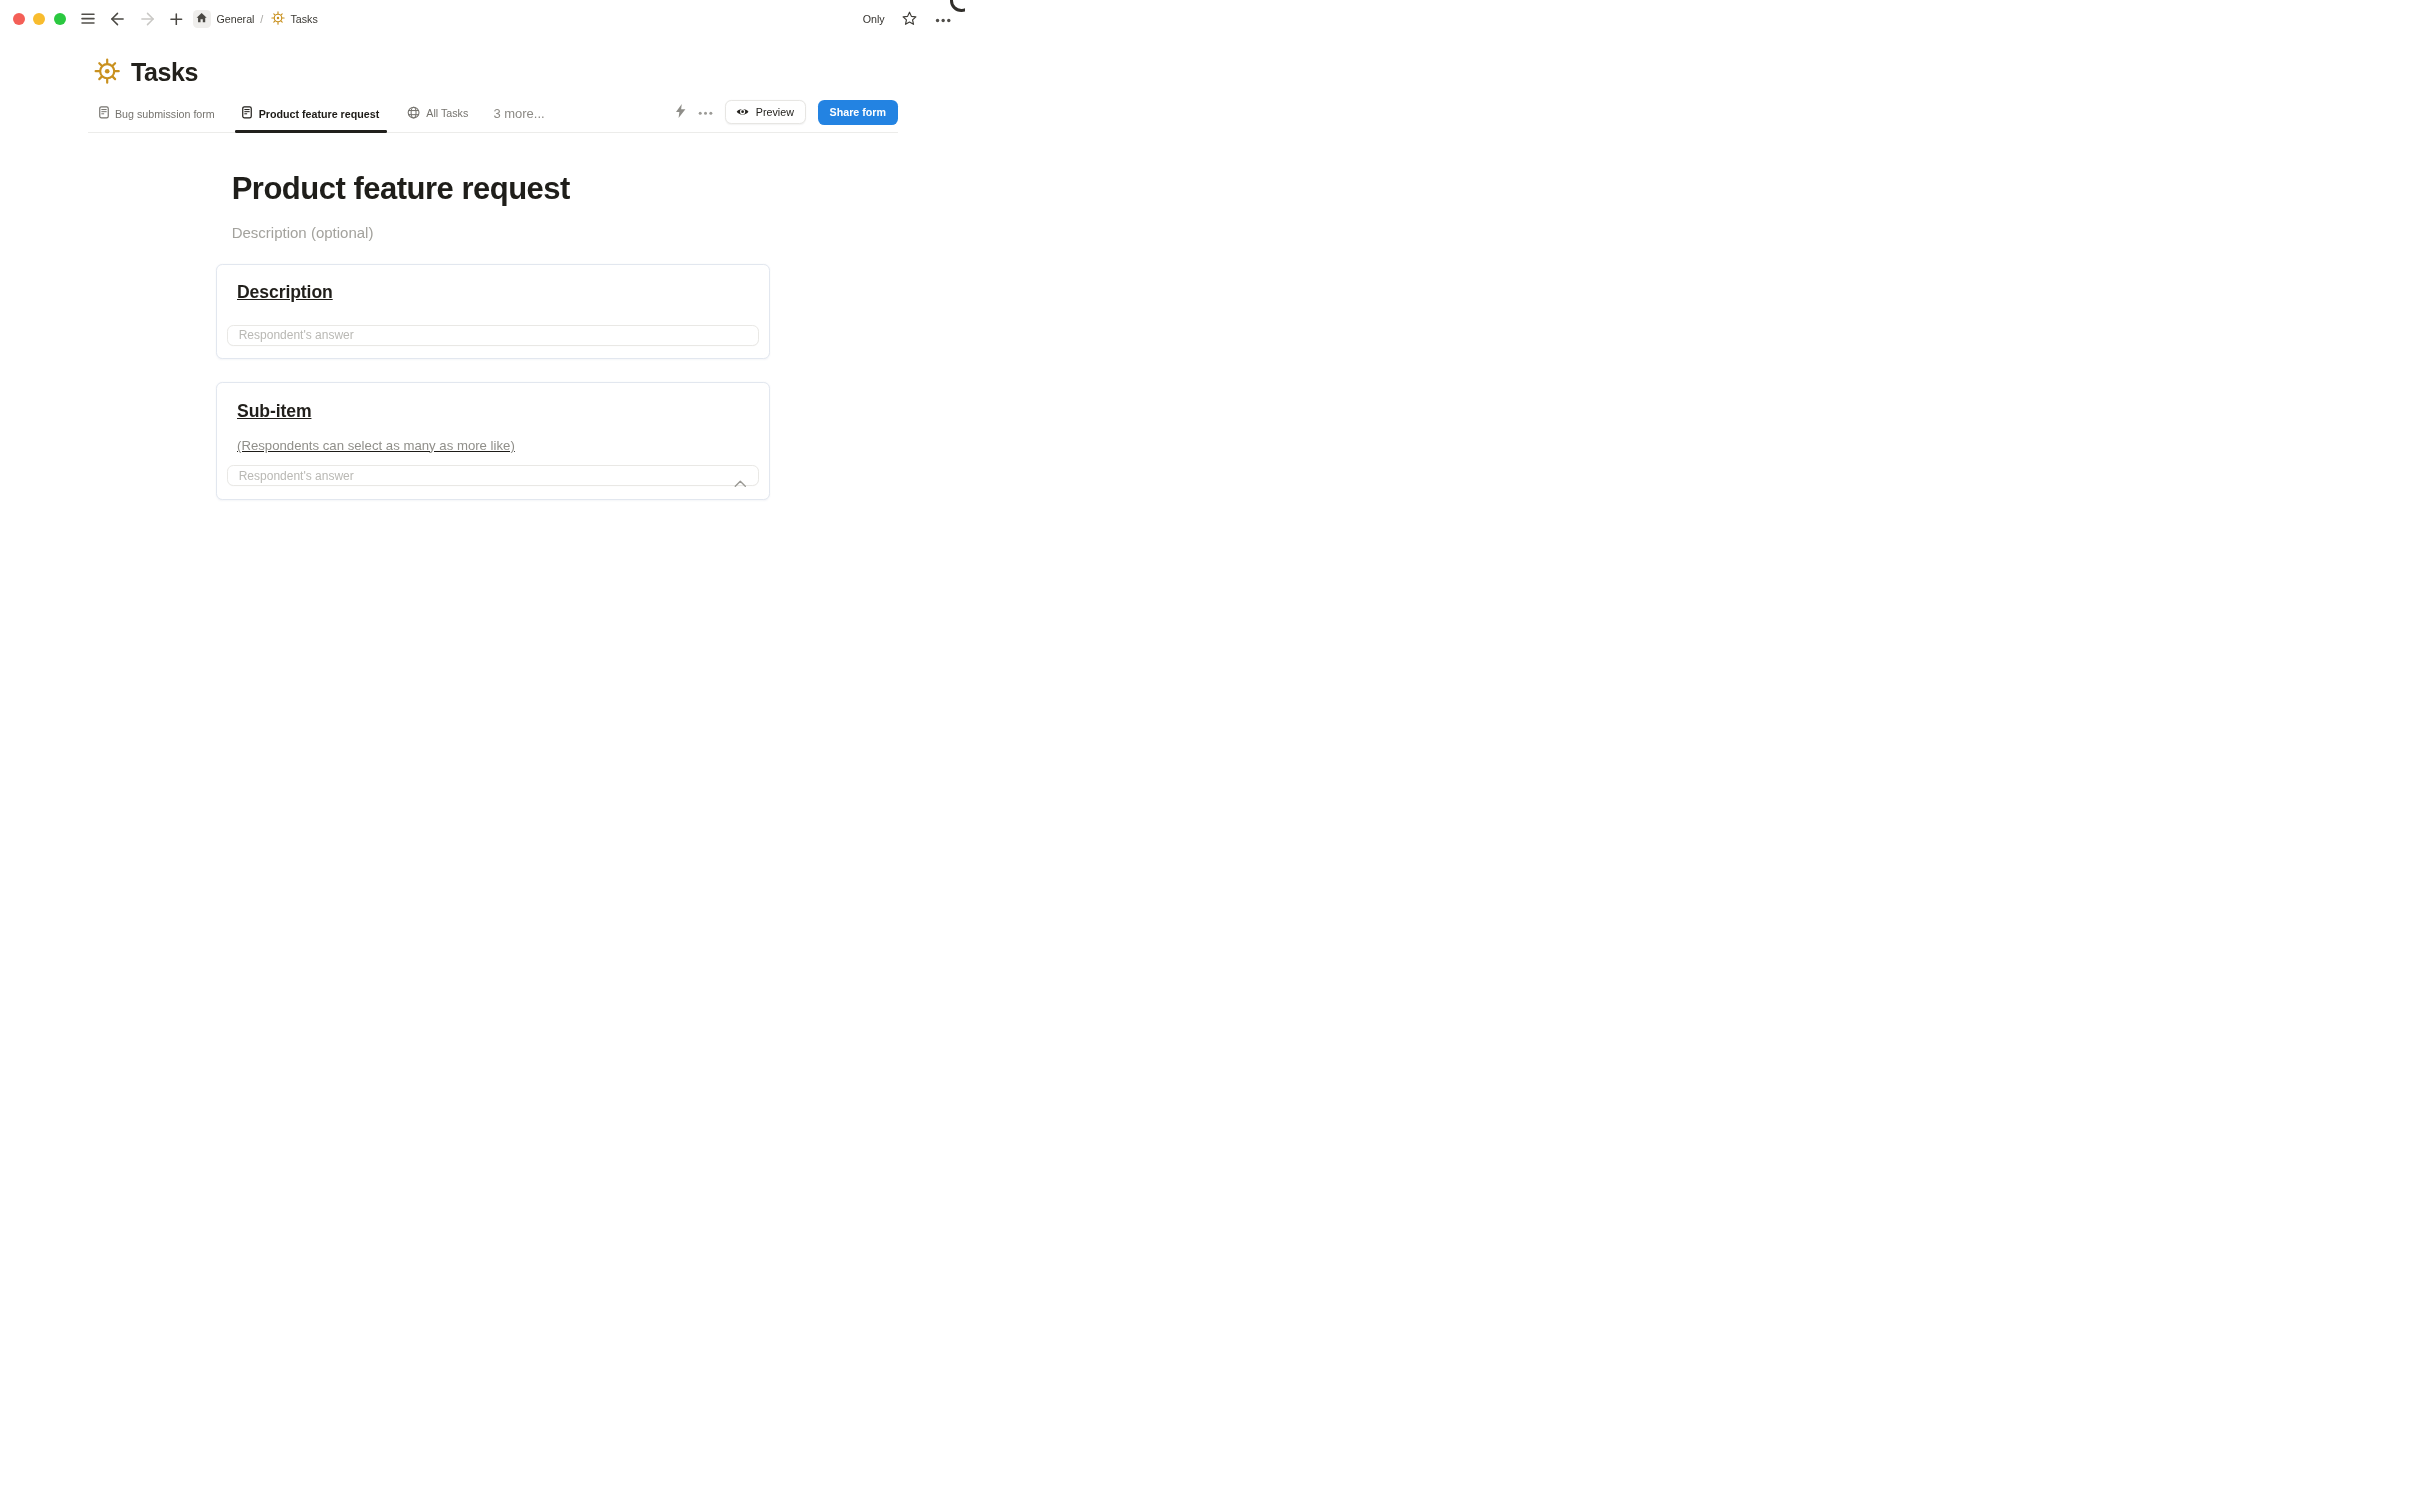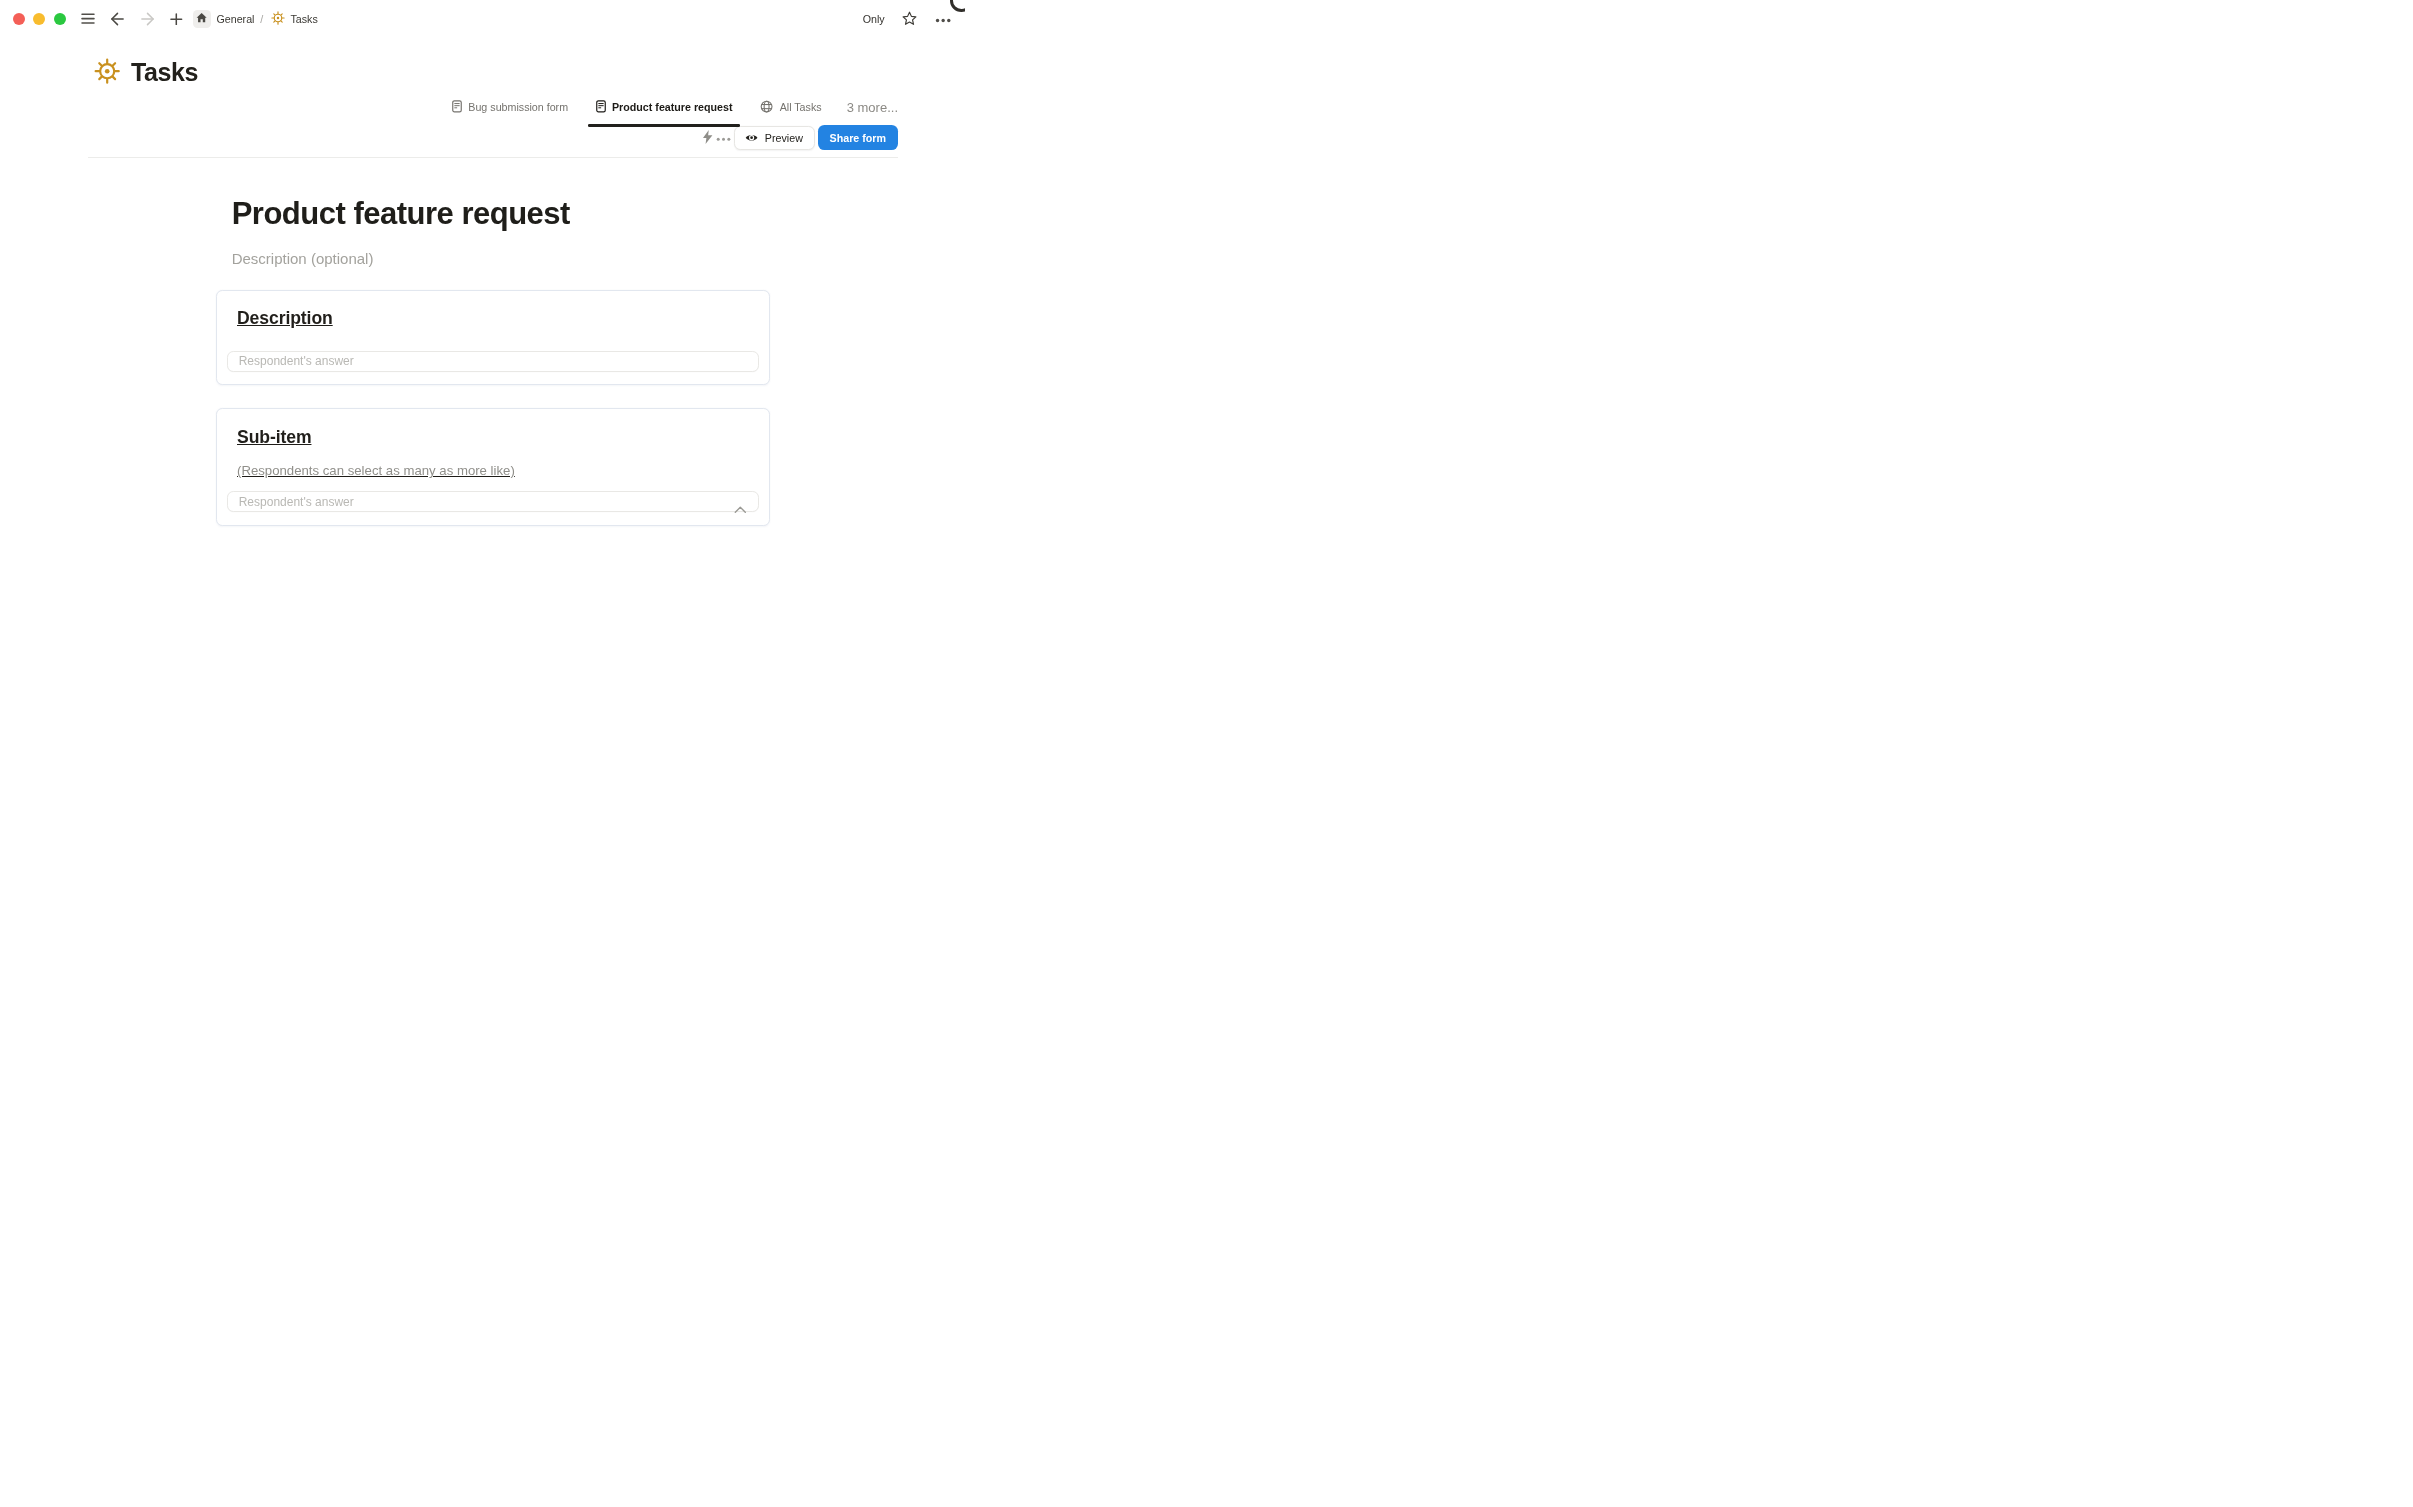--- a/index.html
+++ b/index.html
@@ -24,27 +24,27 @@
   .crumb-sep { color:#a7a6a2; }
   .tb-right { margin-left:auto; display:flex; align-items:center; gap:17.6px; padding-right:3.8px; }
   .share-label { font-size:10.7px; color:#34322e; }
   .corner-arc { position:absolute; top:-10.7px; right:-7.5px; width:22.6px; height:22.6px; border:3.1px solid #312f2b; border-radius:50%; background:transparent; }
 
   
   .page-head { display:flex; align-items:center; gap:10.7px; margin:19px 0 0 94px; height:30px; }
   .page-title { font-size:25px; font-weight:700; letter-spacing:-0.4px; color:#23211c; }
 
   
-  .tabstrip { margin-left:88px; width:810px; margin-top:12.6px; display:flex; align-items:flex-end; border-bottom:0.6px solid #ececea; position:relative;flex-direction:column; }
+  .tabstrip { margin-left:88px; width:810px; margin-top:12.6px; display:flex; align-items:flex-end; border-bottom:0.6px solid #ececea; position:relative; }
   .tabs { display:flex; align-items:flex-end; padding-left:8.2px; }
   .tab { display:flex; align-items:center; gap:6.3px; font-size:10.7px; color:#75736e; padding:0 2.5px 10.7px; margin-right:22.6px; position:relative; cursor:default; }
   .tab-active { color:#1d1b17; font-weight:600; }
   .tab-active::after { content:""; position:absolute; left:-5px; right:-5px; bottom:-1.3px; height:2.5px; background:#21201c; border-radius:1.3px; }
   .more-tabs { font-size:13px; color:#8c8a85; padding-bottom:10.7px; }
-  .strip-actions { margin-left:auto; display:flex; align-items:center; gap:3px; padding-bottom:7px; }
+  .strip-actions { margin-left:auto; display:flex; align-items:center; gap:12px; padding-bottom:7px; }
   .btn-preview { display:flex; align-items:center; gap:6.3px; height:24.5px; padding:0 10.7px; border:0.6px solid #e7e6e3; border-radius:6.3px; background:#fff; font-size:10.7px; color:#24221e; box-shadow:0 0.6px 1.3px rgba(0,0,0,.05); cursor:pointer; }
   .btn-primary { height:25px; padding:0 12px; border:none; border-radius:6.3px; background:#2383e2; color:#ffffff; font-size:10.7px; font-weight:600; display:flex; align-items:center; cursor:pointer; }
 
   
   .content { width:554px; margin-left:216px; }
   .form-title { font-size:31px; font-weight:700; letter-spacing:-0.5px; color:#1f1e1a; margin:39px 0 0 15.7px; line-height:1.1; }
   .desc-opt { font-size:15px; color:#a3a29d; margin:18px 0 0 15.7px; }
   .lockbar { margin-top:25px; height:45px; background:#f7f7f5; border-radius:5px; display:flex; align-items:center; padding:0 17.6px 0 19px; gap:12.6px; }
   .lock-text { font-size:10.7px; color:#74726d; }
   .change-link { margin-left:auto; font-size:10.7px; color:#5d5b55; cursor:pointer; }

